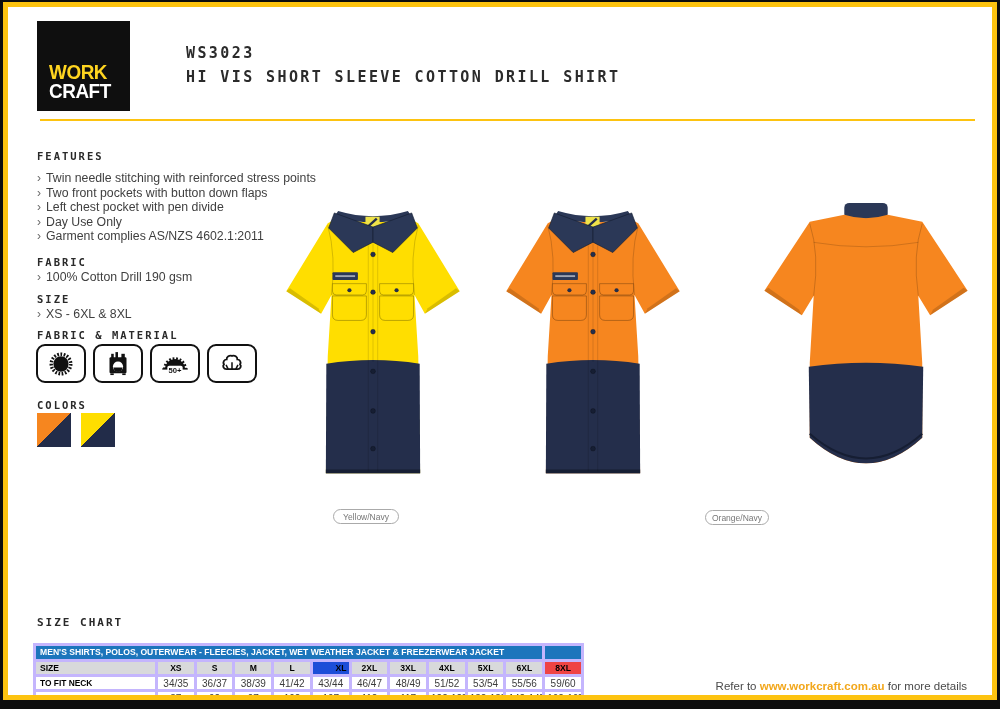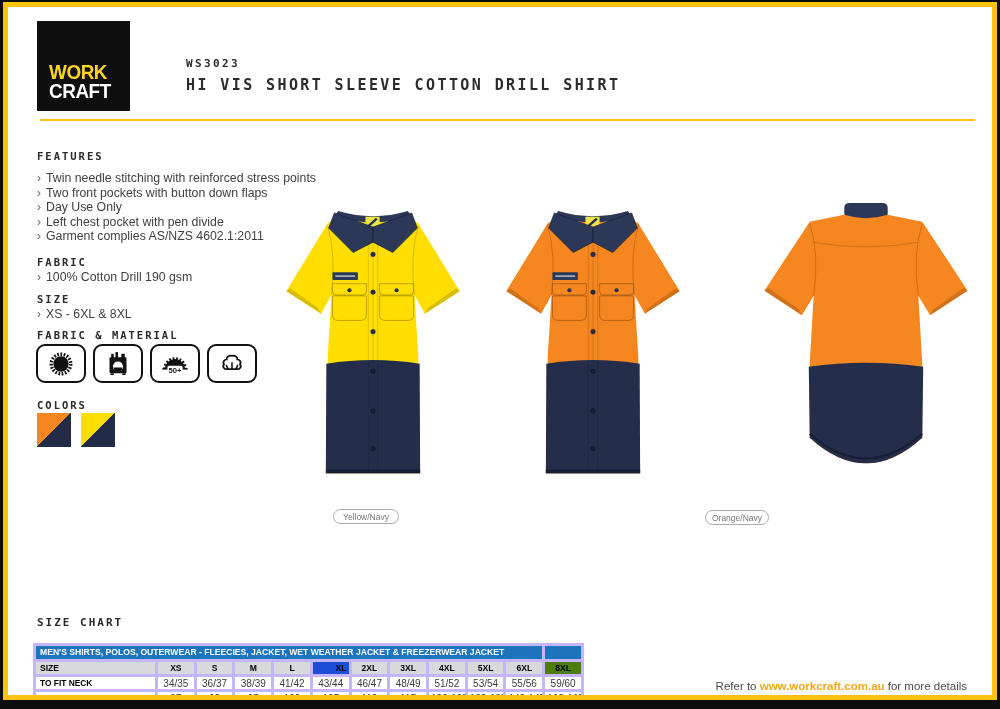--- a/index.html
+++ b/index.html
@@ -12,21 +12,21 @@
                 border:5px solid #FDC310;pointer-events:none;z-index:61;}
   
   .logo{position:absolute;left:37px;top:21px;width:93px;height:90px;background:#0f0f0f;
         display:flex;flex-direction:column;justify-content:flex-end;padding:0 0 10px 12px;box-sizing:border-box;}
   .logo .l1{color:#FFD520;font-weight:bold;font-size:21px;line-height:19px;letter-spacing:-.5px;
             transform:scaleX(.9);transform-origin:left;}
   .logo .l2{color:#fff;font-weight:bold;font-size:21px;line-height:20px;letter-spacing:-.5px;
             transform:scaleX(.9);transform-origin:left;}
   .title{position:absolute;left:186px;top:44px;font-family:"DejaVu Sans Mono",monospace;
          font-weight:bold;color:#2b2b2b;}
-  .title .code{font-size:11px;letter-spacing:2.4px;margin-top:13px;}
+  .title .code{font-size:15px;letter-spacing:2.4px;}
   .title .name{font-size:15px;letter-spacing:2.4px;margin-top:6px;}
   .divider{position:absolute;left:40px;top:119px;width:935px;height:2px;background:#FDC310;}
   
   .h{position:absolute;font-family:"DejaVu Sans Mono",monospace;font-weight:bold;color:#2a2a2a;
      font-size:10.5px;letter-spacing:2px;white-space:nowrap;}
   
   .blist{position:absolute;left:37px;}
   .list-item{font-size:12.3px;color:#3f3f3f;line-height:14.6px;white-space:nowrap;}
   .chev{color:#6a6a6a;margin-right:5px;font-size:12px;}
   
@@ -67,22 +67,22 @@
   <div class="title">
     <div class="code">WS3023</div>
     <div class="name">HI VIS SHORT SLEEVE COTTON DRILL SHIRT</div>
   </div>
   <div class="divider" style="background: rgb(253, 195, 16);"></div>
 
   <div class="h" style="left:37px;top:150px;">FEATURES</div>
   <div class="blist" style="top:171px;">
       <div class="list-item"><span class="chev">›</span><span>Twin needle stitching with reinforced stress points</span></div>
       <div class="list-item"><span class="chev">›</span><span>Two front pockets with button down flaps</span></div>
+      <div class="list-item"><span class="chev">›</span><span>Left chest pocket with pen divide</span></div>
       <div class="list-item"><span class="chev">›</span><span>Day Use Only</span></div>
-      <div class="list-item"><span class="chev">›</span><span>Left chest pocket with pen divide</span></div>
       <div class="list-item"><span class="chev">›</span><span>Garment complies  AS/NZS 4602.1:2011</span></div>
     </div>
 
   <div class="h" style="left:37px;top:256px;">FABRIC</div>
   <div class="blist" style="top:270px;">
       <div class="list-item"><span class="chev">›</span><span>100% Cotton Drill 190 gsm</span></div>
     </div>
 
   <div class="h" style="left:37px;top:293px;">SIZE</div>
   <div class="blist" style="top:307px;">
@@ -236,21 +236,21 @@
           <td class="colh" style="background: rgb(216, 217, 219);">XS</td>
           <td class="colh" style="background: rgb(216, 217, 219);">S</td>
           <td class="colh" style="background: rgb(216, 217, 219);">M</td>
           <td class="colh" style="background: rgb(216, 217, 219);">L</td>
           <td class="colh" style="background: #1d4ed8; text-align: right;">XL</td>
           <td class="colh" style="background: rgb(216, 217, 219);">2XL</td>
           <td class="colh" style="background: rgb(216, 217, 219);">3XL</td>
           <td class="colh" style="background: rgb(216, 217, 219);">4XL</td>
           <td class="colh" style="background: rgb(216, 217, 219);">5XL</td>
           <td class="colh" style="background: rgb(216, 217, 219);">6XL</td>
-          <td class="colh" style="background: #4d7c0f;">8XL</td>
+          <td class="colh" style="background: #ef4444;">8XL</td>
         </tr>
         <tr>
     <td class="rowl">TO FIT NECK</td>
           <td class="val">34/35</td>
           <td class="val">36/37</td>
           <td class="val">38/39</td>
           <td class="val">41/42</td>
           <td class="val">43/44</td>
           <td class="val">46/47</td>
           <td class="val">48/49</td>

